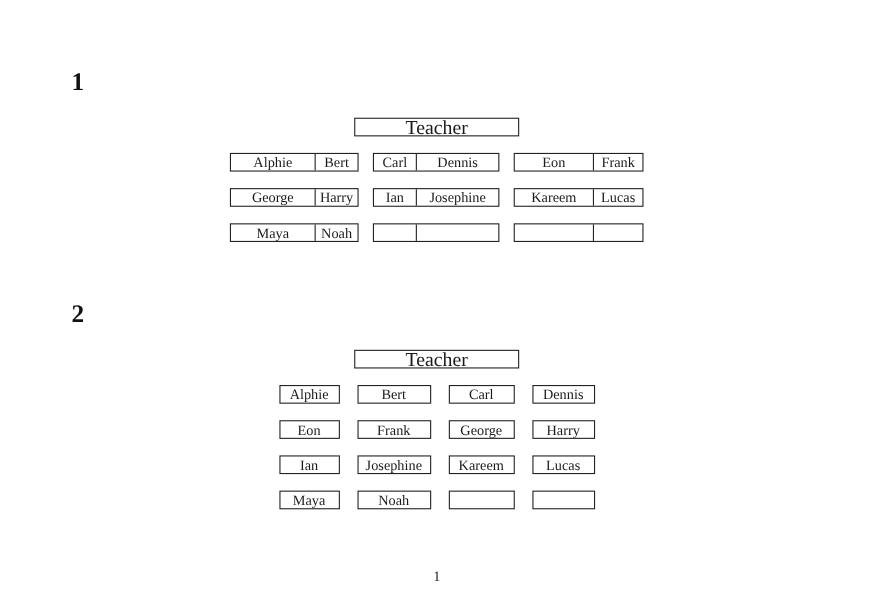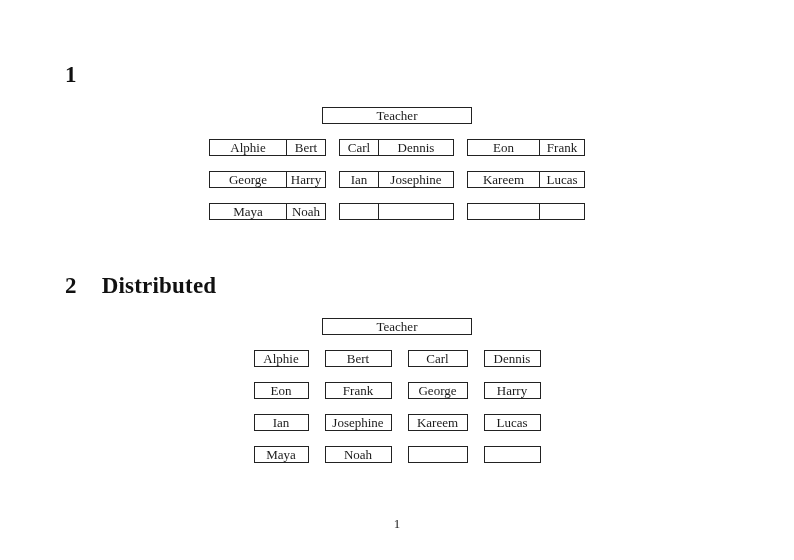--- a/index.html
+++ b/index.html
@@ -42,21 +42,21 @@
   #diagram2 { top: 318px; }
 
   .teacher-box {
     width: 150px;
     height: 17px;
     box-sizing: border-box;
     border: 1px solid #222222;
     display: flex;
     align-items: center;
     justify-content: center;
-    font-size: 13px;
+    font-size: 18px;
     line-height: 1;
     background: #ffffff;
   }
   .cols {
     display: flex;
     margin-top: 15px;
   }
   #diagram1 .cols { gap: 13px; }
   #diagram2 .cols { gap: 16px; }
   .col {
@@ -163,21 +163,20 @@
         <div class="desk">
           <span class="seat seat-l"></span>
           <span class="seat seat-r"></span>
         </div>
       </div>
     </div>
   </div>
 
   <div class="heading" id="heading2">
     <span>2</span>
-    <span>Distributed</span>
   </div>
 
   <div class="diagram sec2" id="diagram2">
     <div class="teacher-box">
       <span>Teacher</span>
     </div>
     <div class="cols">
       <div class="col col1">
         <div class="desk">
           <span class="seat">Alphie</span>

